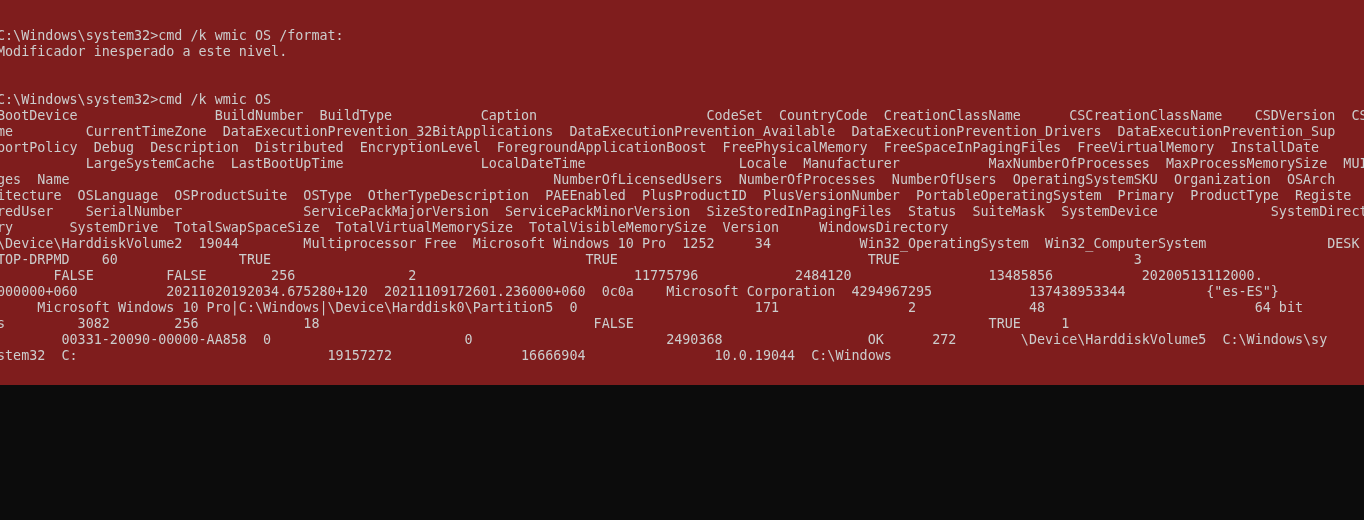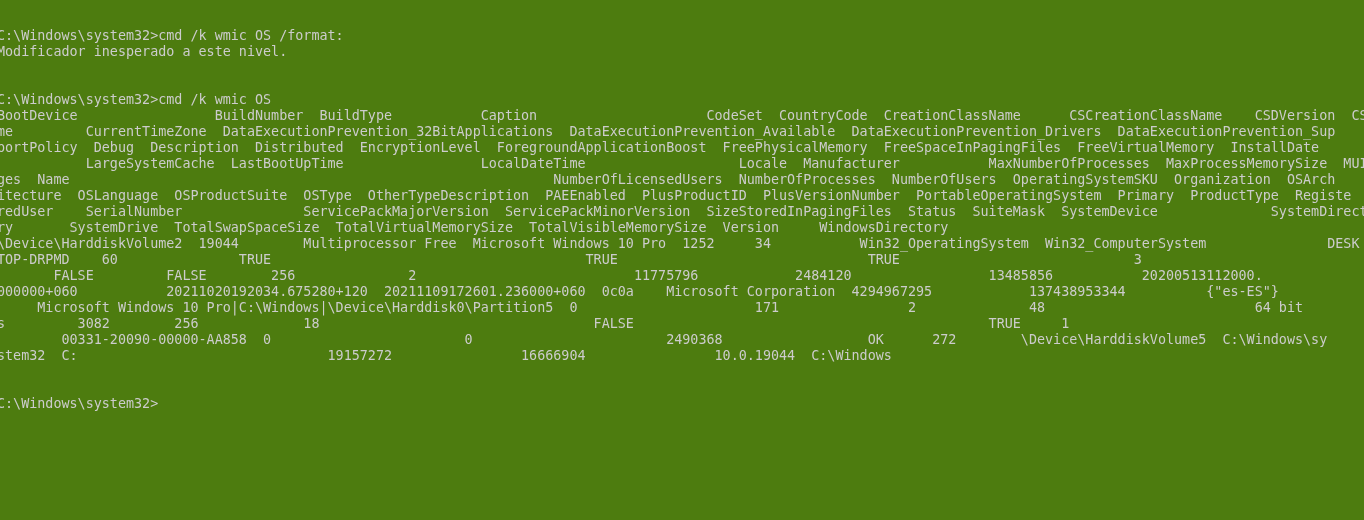--- a/index.html
+++ b/index.html
@@ -10,22 +10,22 @@
   }
   body {
     width: 1364px;
     height: 520px;
     overflow: hidden;
     font-family: "DejaVu Sans Mono", "Liberation Mono", monospace;
   }
   #terminal {
     position: relative;
     width: 1364px;
-    height: 520px;
-    background: #4d7c0f;
+    height: 385px;
+    background: #7f1d1d;
     overflow: hidden;
   }
   #console-output {
     position: absolute;
     left: -3px;
     top: 28px;
     width: 1380px;
     margin: 0;
     padding: 0;
     color: #cccccc;

